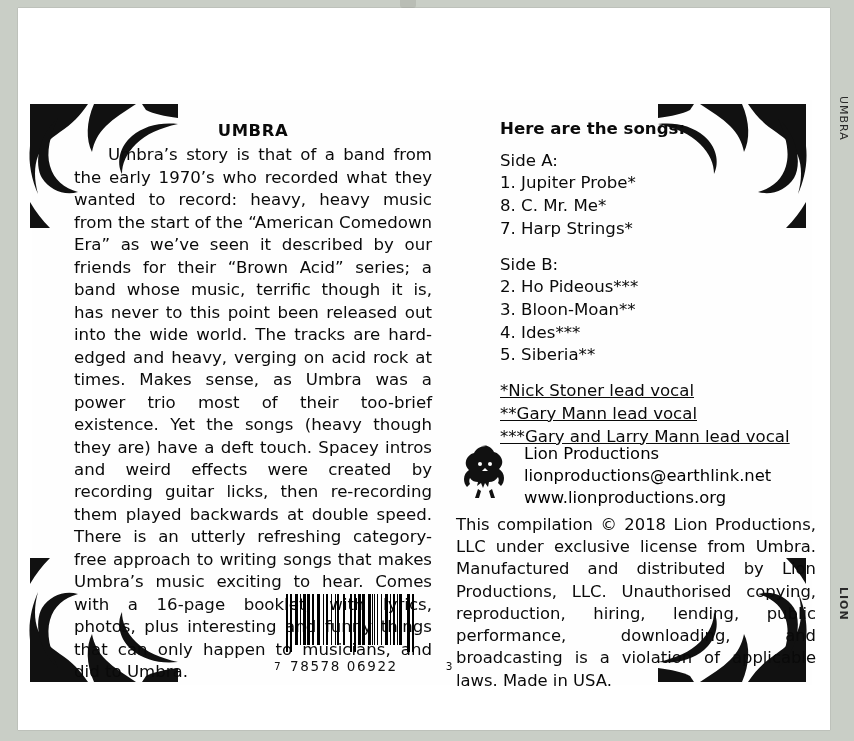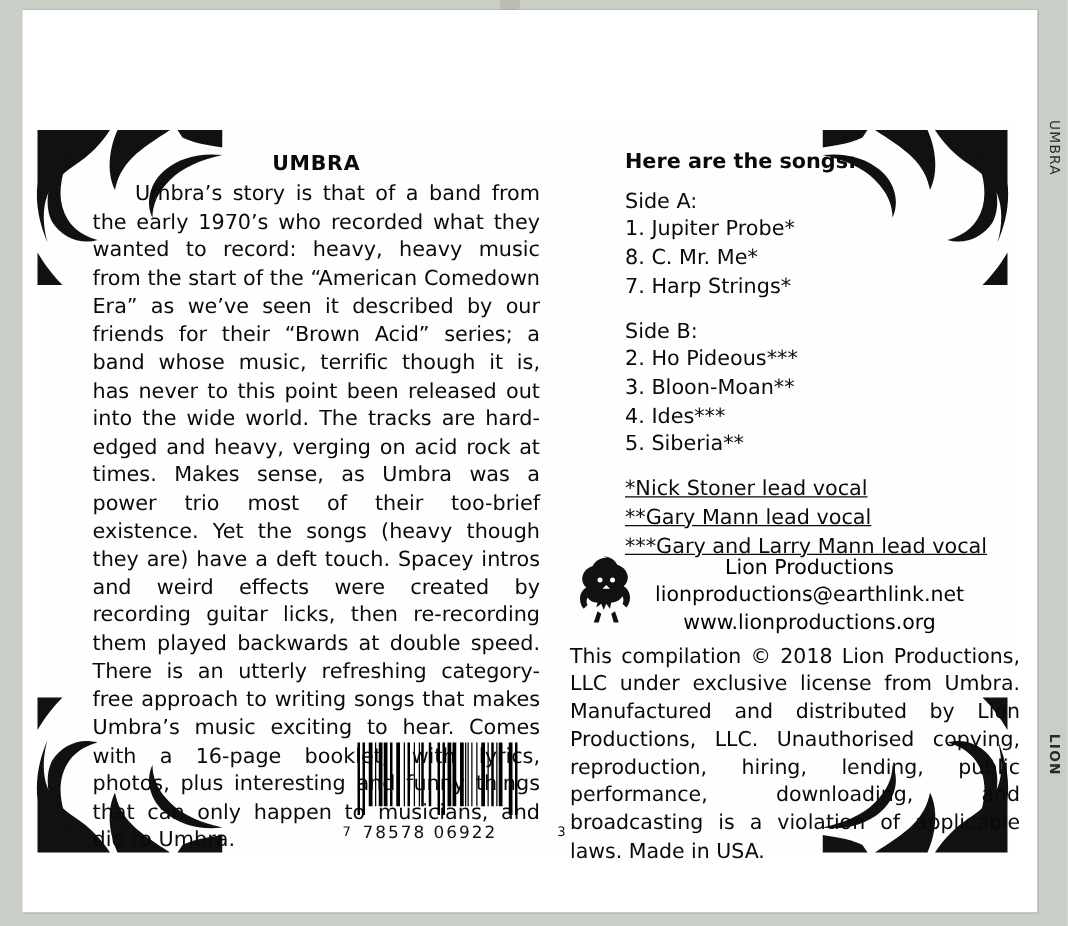--- a/index.html
+++ b/index.html
@@ -104,21 +104,20 @@
     margin-right: 10px;
     flex: 0 0 auto;
     position: relative;
     top: 2px;
   }
   #lion svg { display:block; width:100%; height:100%; }
   #label-lines {
     font-size: 16.4px;
     line-height: 1.33;
     padding-top: 3px;
-    text-align: center;
   }
   #legal {
     position: absolute;
     left: 438px;
     top: 506px;
     width: 360px;
     font-size: 16.4px;
     line-height: 1.355;
     color: #0a0a0a;
     text-align: justify;

